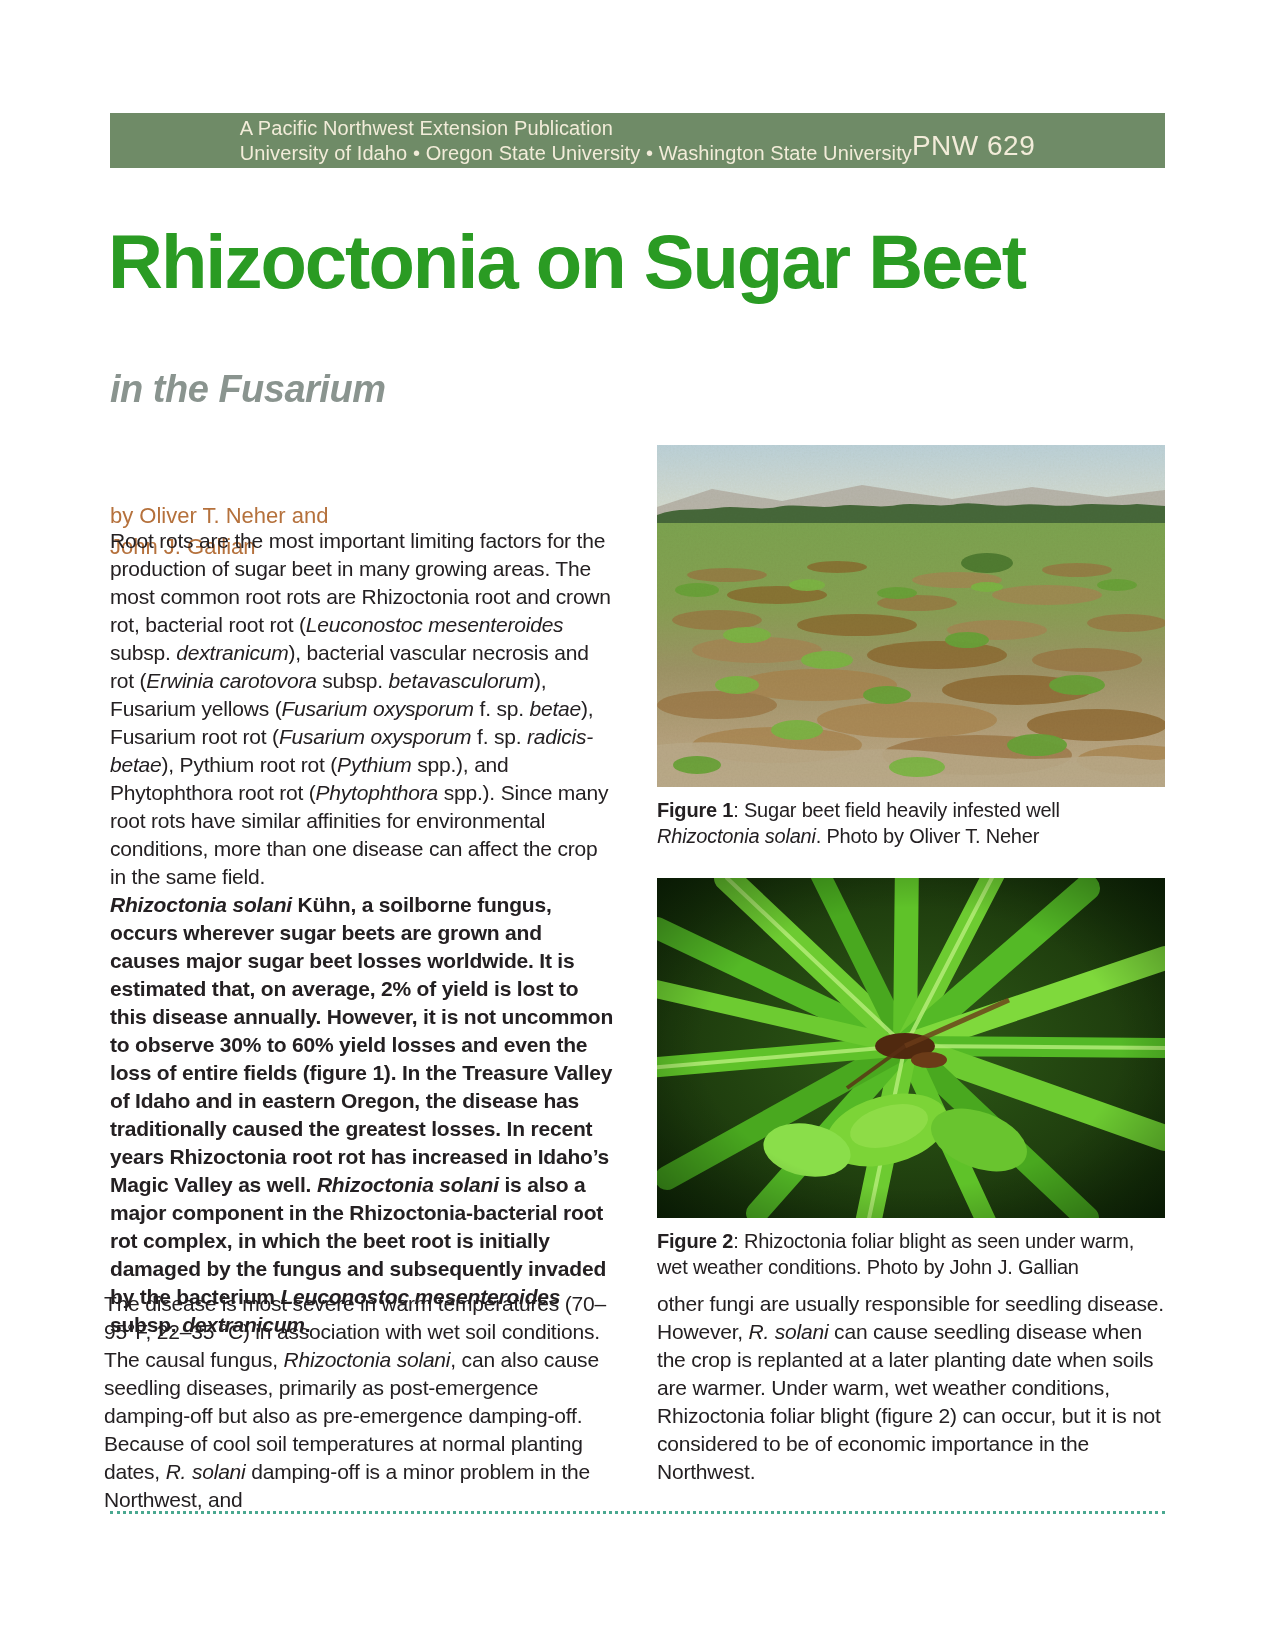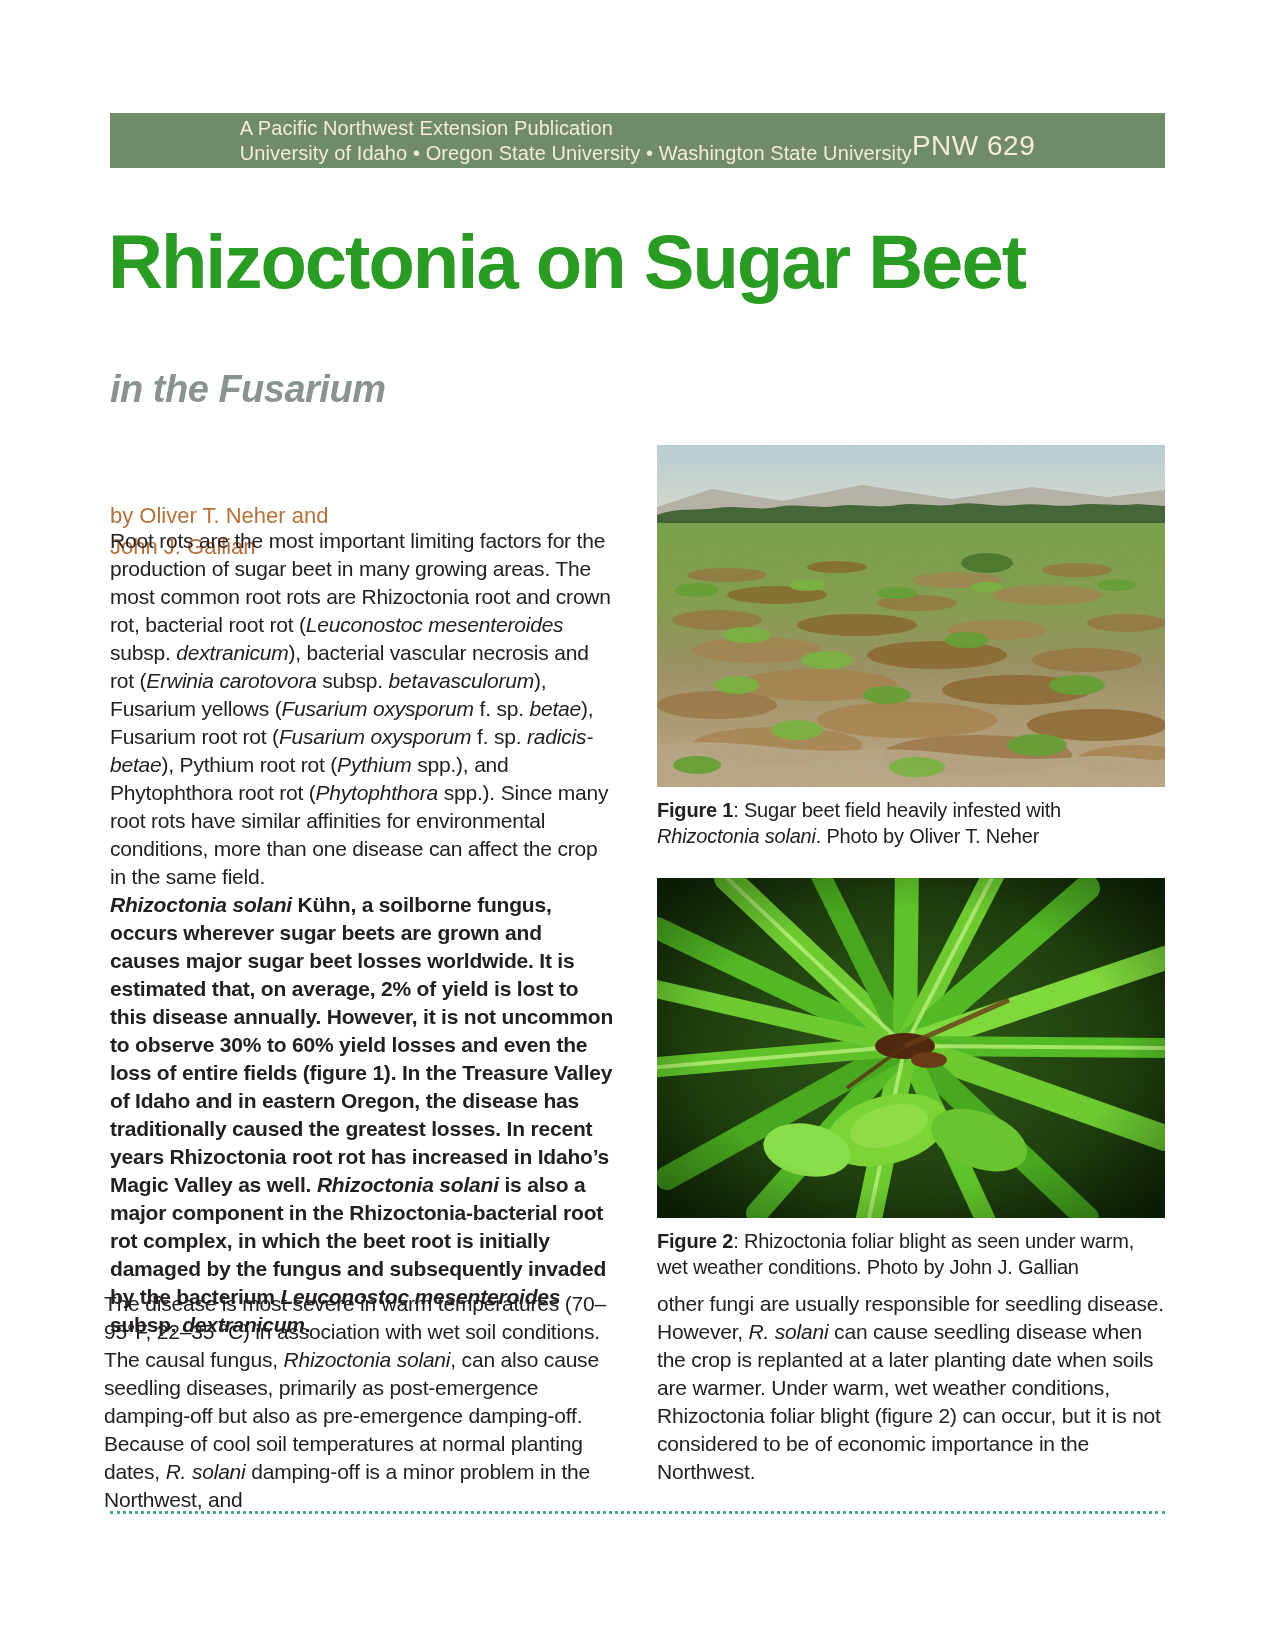--- a/index.html
+++ b/index.html
@@ -144,21 +144,21 @@
         <ellipse cx="420" cy="240" rx="28" ry="10" fill="#69a238"></ellipse>
           <ellipse cx="80" cy="240" rx="22" ry="9" fill="#7cb544"></ellipse>
         <ellipse cx="230" cy="250" rx="24" ry="9" fill="#69a238"></ellipse>
           <ellipse cx="140" cy="285" rx="26" ry="10" fill="#7cb544"></ellipse>
         <ellipse cx="380" cy="300" rx="30" ry="11" fill="#69a238"></ellipse>
           <ellipse cx="260" cy="322" rx="28" ry="10" fill="#7cb544"></ellipse>
         <ellipse cx="40" cy="320" rx="24" ry="9" fill="#69a238"></ellipse>
       </g>
       <rect x="0" y="0" width="508" height="342" filter="url(#grain1)" opacity="0.22" style="mix-blend-mode:multiply"></rect>
     </svg>
-    <figcaption><span style="font-weight: bold;">Figure 1</span><span>: Sugar beet field heavily infested with </span><span style="font-style: italic;">Rhizoctonia solani</span><span>. Photo by Oliver T. Neher</span></figcaption>
+    <figcaption><span style="font-weight: bold;">Figure 1</span><span>: Sugar beet field heavily infested well </span><span style="font-style: italic;">Rhizoctonia solani</span><span>. Photo by Oliver T. Neher</span></figcaption>
   </figure>
 
   <figure class="figure2">
     <svg class="photo" viewBox="0 0 508 340" width="508" height="340" xmlns="http://www.w3.org/2000/svg">
       <defs>
         <radialGradient id="bg2" cx="0.5" cy="0.5" r="0.8">
           <stop offset="0" stop-color="#2f5c17"></stop>
             <stop offset="0.6" stop-color="#1d3a0d"></stop>
             <stop offset="1" stop-color="#0c1705"></stop>
         </radialGradient>

